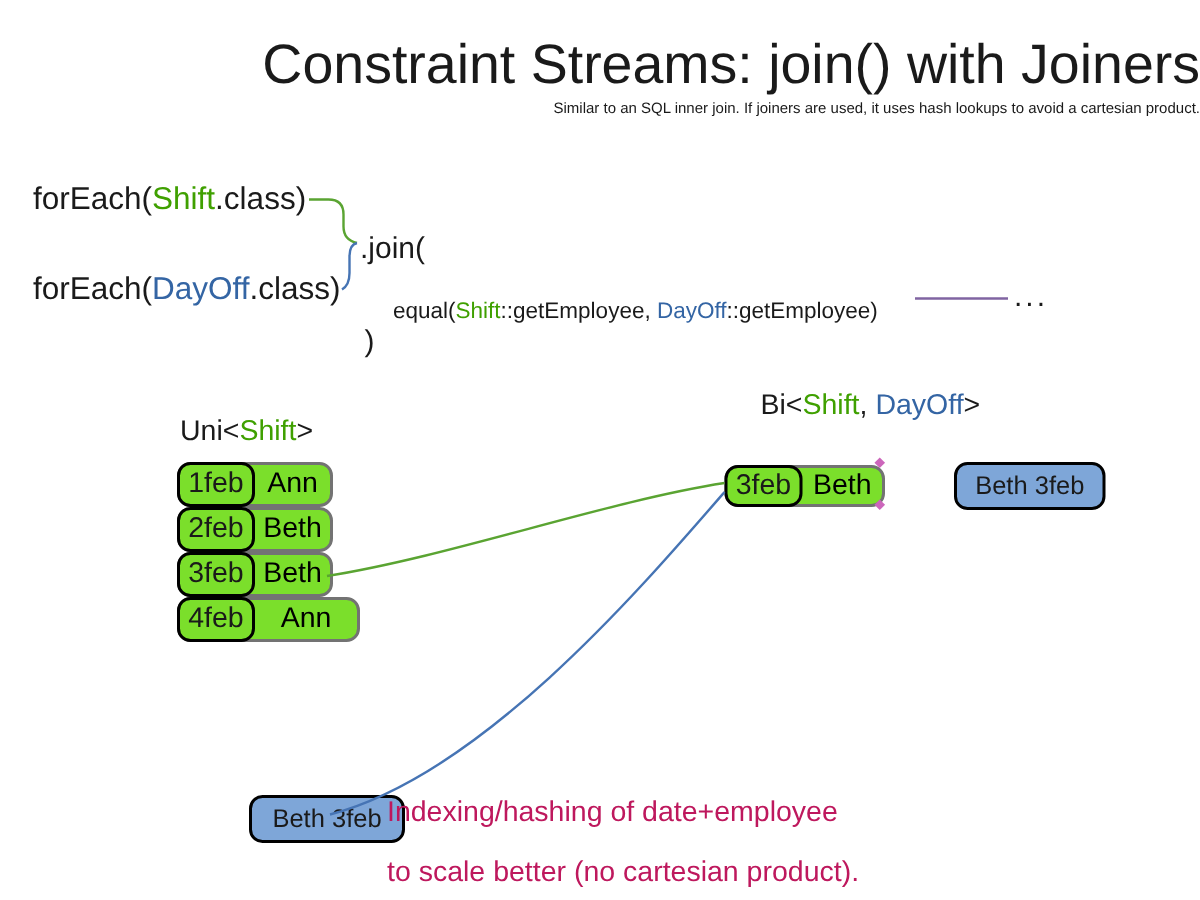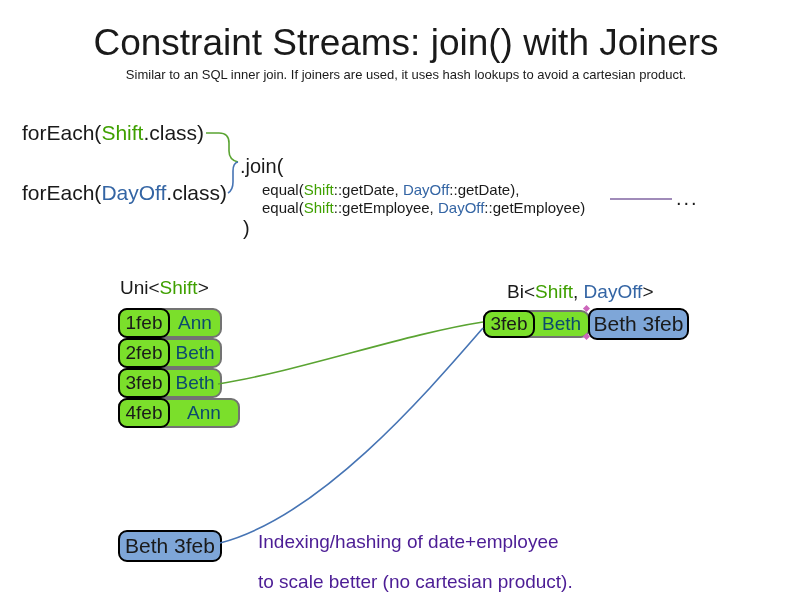--- a/index.html
+++ b/index.html
@@ -1,65 +1,64 @@
 <!DOCTYPE html>
 <html><head>
 <meta charset="utf-8">
 <style>
   html,body{margin:0;padding:0;background:#fff;}
   .slide{position:relative;width:800px;height:600px;background:#ffffff;overflow:hidden;
          font-family:"Liberation Sans",sans-serif;color:#1a1a1a;}
   .abs{position:absolute;line-height:1;white-space:nowrap;}
-  .center{left:12px;right:0;text-align:center;}
+  .center{left:12px;right:0;text-align:right;}
   .title{top:24px;font-size:37px;}
-  .subtitle{top:68px;font-size:13px;}
+  .subtitle{top:68px;font-size:10px;}
   .code1{left:22px;top:122px;font-size:21px;}
   .code2{left:22px;top:182px;font-size:21px;}
   .joinopen{left:240px;top:156px;font-size:20px;}
   .joiner1{left:262px;top:182px;font-size:15px;}
   .joiner2{left:262px;top:200px;font-size:15px;}
   .joinclose{left:243px;top:218px;font-size:20px;}
   .ellipsis{left:676px;top:188px;font-size:20px;letter-spacing:2px;}
   .green-t{color:#3fa000;}
   .blue-t{color:#3465a4;}
-  .orange-t{color:#0c4a6e;}
-  .red-t{color:#4c1d95;}
+  .orange-t{color:#000000;}
+  .red-t{color:#be185d;}
   .hdr{font-size:19px;}
   .hdr-unishift{left:120px;top:278px;}
-  .hdr-bi{left:507px;top:282px;}
+  .hdr-bi{left:507px;top:261px;}
   .hdr-unidayoff{left:110px;top:468px;}
   .grow{position:absolute;width:100px;height:26px;background:#7bdf2b;border:2px solid #737373;
         border-radius:9px;}
   .gdate{position:absolute;left:-2px;top:-2px;width:48px;height:26px;background:#7bdf2b;
          border:2px solid #000;border-radius:9px;display:flex;align-items:center;justify-content:center;
          font-size:19px;}
   .gname{position:absolute;left:50px;right:0;top:0;bottom:0;display:flex;align-items:center;
          justify-content:center;font-size:19px;}
   .brow{position:absolute;background:#7ea6d8;border:2px solid #000;border-radius:9px;
-        display:flex;align-items:center;justify-content:center;font-size:21px;}
+        display:flex;align-items:center;justify-content:center;font-size:17px;margin-left:48px;}
   .note{font-size:19px;}
   .note1{left:258px;top:532px;}
   .note2{left:258px;top:572px;}
   svg.overlay{position:absolute;left:0;top:0;pointer-events:none;}
 </style>
 </head>
 <body>
 
 <div class="slide">
 
   <div class="abs center title">Constraint Streams: join() with Joiners</div>
   <div class="abs center subtitle">Similar to an SQL inner join. If joiners are used, it uses hash lookups to avoid a cartesian product.</div>
 
   <div class="abs code1"><span>forEach(</span><span class="green-t">Shift</span><span>.class)</span></div>
 
   <div class="abs code2"><span>forEach(</span><span class="blue-t">DayOff</span><span>.class)</span></div>
 
   <div class="abs joinopen">.join(</div>
 
-  <div class="abs joiner1"><span>equal(</span><span class="green-t">Shift</span><span>::getDate, </span><span class="blue-t">DayOff</span><span>::getDate),</span></div>
 
   <div class="abs joiner2"><span>equal(</span><span class="green-t">Shift</span><span>::getEmployee, </span><span class="blue-t">DayOff</span><span>::getEmployee)</span></div>
 
   <div class="abs joinclose">)</div>
   <div class="abs ellipsis">...</div>
 
   <div class="abs hdr hdr-unishift"><span>Uni&lt;</span><span class="green-t">Shift</span><span>&gt;</span></div>
 
   <div class="grow" style="left:118px;top:308px;">
     <div class="gdate">1feb</div>

